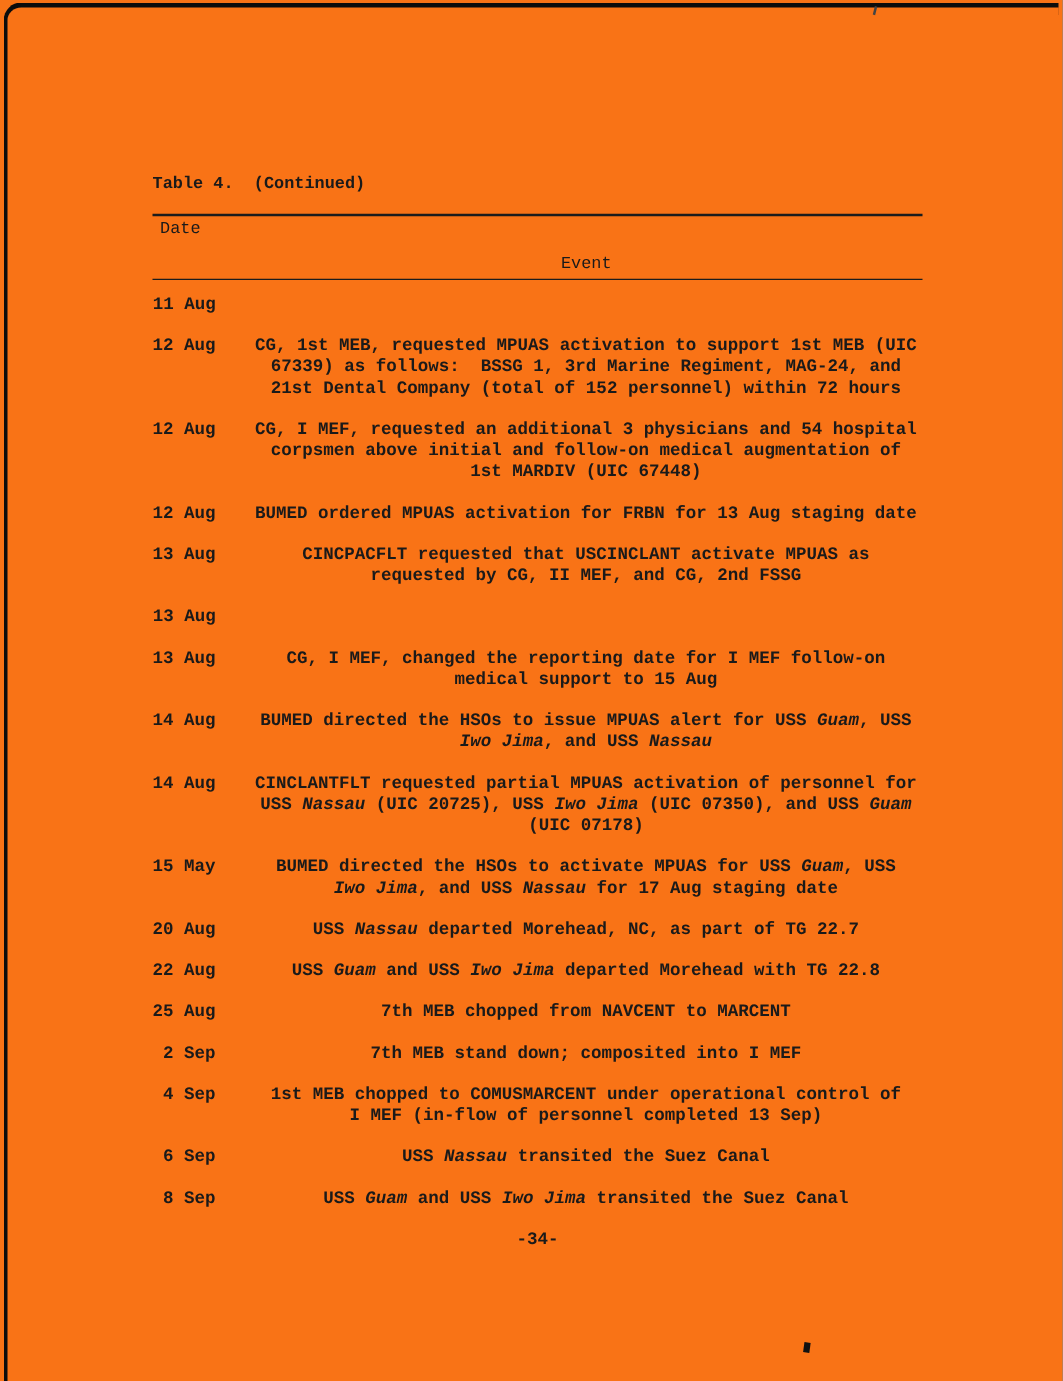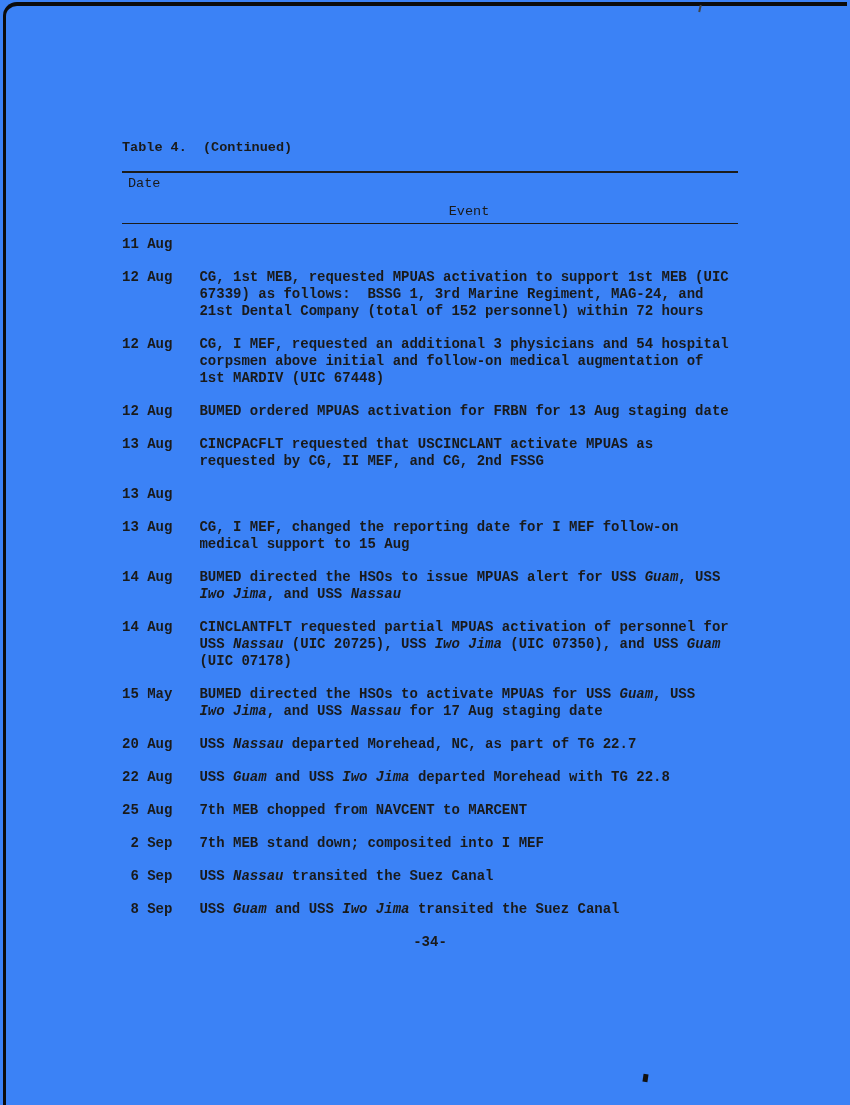--- a/index.html
+++ b/index.html
@@ -5,21 +5,21 @@
   * { margin: 0; padding: 0; box-sizing: border-box; }
   html, body { width: 850px; height: 1105px; }
   body {
     background: #ffffff;
     font-family: "Liberation Mono", "DejaVu Sans Mono", monospace;
   }
   .page {
     position: relative;
     width: 850px;
     height: 1105px;
-    background: #3b82f6;
+    background: #f97316;
     overflow: hidden;
     color: #1a1a1a;
   }
   
   .scan-edge {
     position: absolute;
     top: 2px; left: 3px; right: 3px; bottom: -6px;
     border-top: 4px solid #0c0c0c;
     border-left: 3px solid #0c0c0c;
     border-top-left-radius: 14px;
@@ -48,20 +48,21 @@
     line-height: 17px;
   }
   .header-date { width: 78px; padding-left: 6px; }
   .header-event { flex: 1; text-align: center; margin-top: 28px; }
   .table-body { margin-top: 12px; }
   .row {
     display: flex;
     margin-bottom: 16px;
     font-size: 14px;
     font-weight: 700;
+    text-align: center;
   }
   .date-cell {
     width: 51px;
     white-space: pre;
     line-height: 17px;
   }
   .event-cell {
     margin-left: 27px;
     width: 545px;
     white-space: pre;
@@ -167,20 +168,25 @@
           </div>
           <div class="row">
             <div class="date-cell">25 Aug</div>
             <div class="event-cell"><span>7th MEB chopped from NAVCENT to MARCENT</span></div>
           </div>
           <div class="row">
             <div class="date-cell"> 2 Sep</div>
             <div class="event-cell"><span>7th MEB stand down; composited into I MEF</span></div>
           </div>
           <div class="row">
+            <div class="date-cell"> 4 Sep</div>
+            <div class="event-cell"><span>1st MEB chopped to COMUSMARCENT under operational control of
+I MEF (in-flow of personnel completed 13 Sep)</span></div>
+          </div>
+          <div class="row">
             <div class="date-cell"> 6 Sep</div>
             <div class="event-cell"><span>USS </span><span class="it">Nassau</span><span> transited the Suez Canal</span></div>
           </div>
           <div class="row">
             <div class="date-cell"> 8 Sep</div>
             <div class="event-cell"><span>USS </span><span class="it">Guam</span><span> and USS </span><span class="it">Iwo Jima</span><span> transited the Suez Canal</span></div>
           </div>
         </div>
     </div>
 

